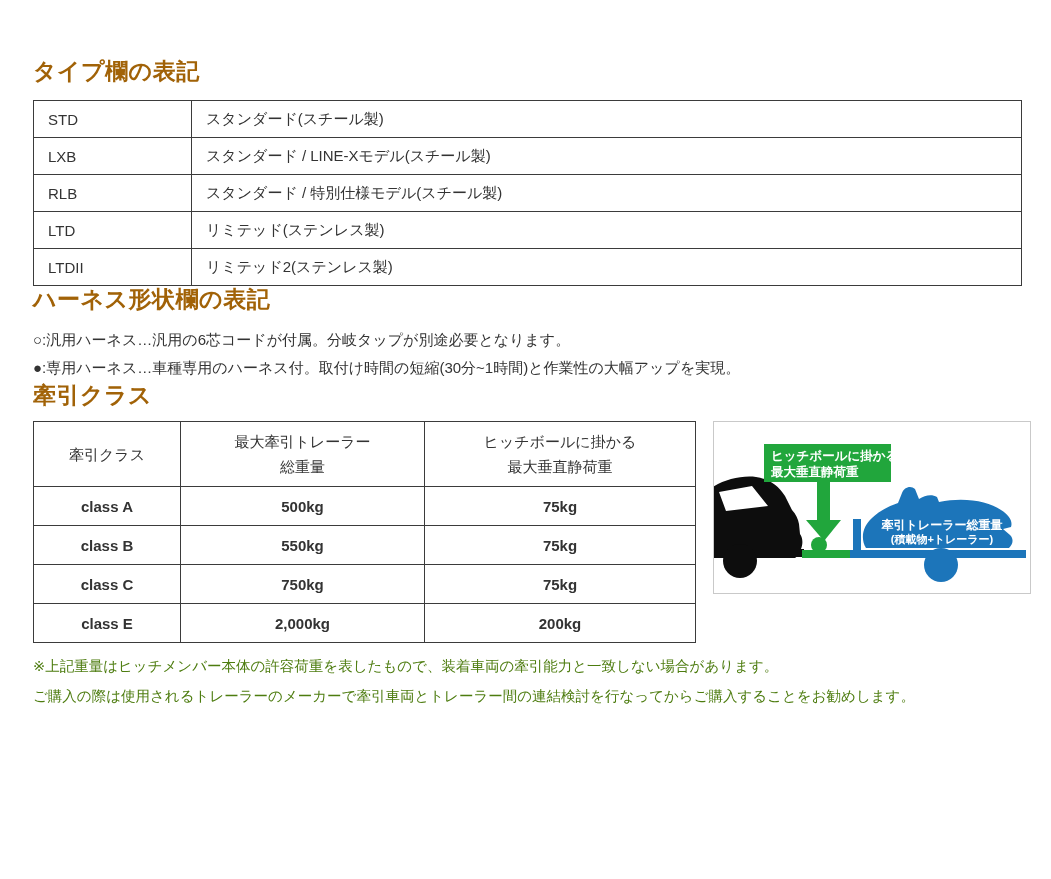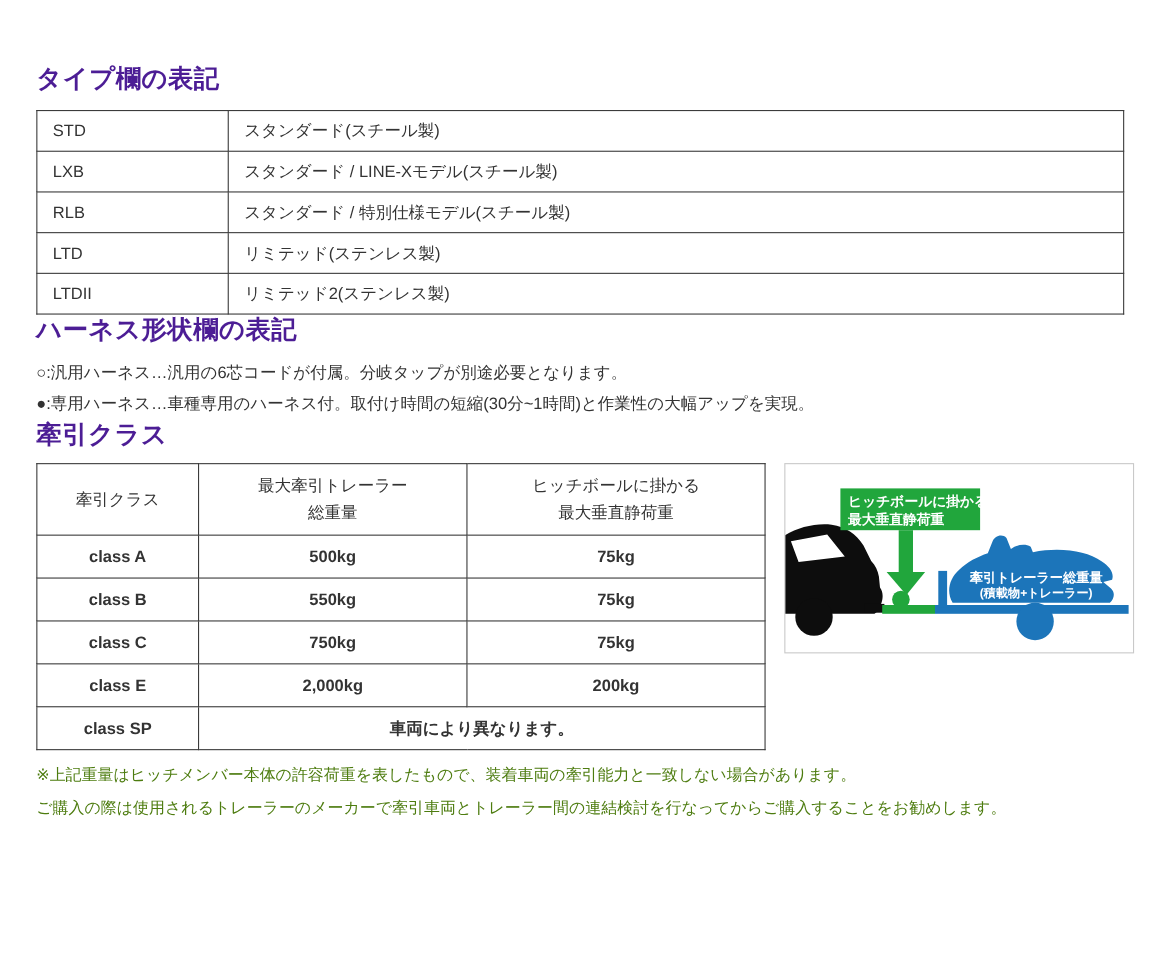--- a/index.html
+++ b/index.html
@@ -4,32 +4,32 @@
 <style>
   html,body { margin:0; padding:0; background:#fff; }
   body {
     width:1051px; height:879px; overflow:hidden;
     font-family:"Liberation Sans","DejaVu Sans",sans-serif;
     color:#333;
   }
   .page { box-sizing:border-box; padding:58px 28px 0 33px; }
 
   h2.sec-heading {
-    font-size:23px; font-weight:bold; color:#4c1d95;
+    font-size:23px; font-weight:bold; color:#a16207;
     margin:0; letter-spacing:0.5px; line-height:1.15;
   }
 
   
   table.type-table {
     border-collapse:collapse; table-layout:fixed;
     width:989px; margin-top:16px;
   }
   table.type-table td {
     border:1px solid #3b3b3b; height:36px;
-    font-size:15px; padding:0 22px 0 14px; color:#333;
+    font-size:15px; padding:0 6px 0 14px; color:#333;
     vertical-align:middle; background:#fff;
   }
   table.type-table td.code-cell { width:137px; }
 
   
   .harness-heading { margin-top:33px; }
   .harness-lines { margin-top:13px; font-size:15px; line-height:28px; color:#333; }
   .harness-link { font-size:15px; line-height:28px; color:#333; cursor:pointer; }
 
   
@@ -129,24 +129,20 @@
         <tr>
           <td>class C</td>
           <td>750kg</td>
           <td>75kg</td>
         </tr>
         <tr>
           <td>class E</td>
           <td>2,000kg</td>
           <td>200kg</td>
         </tr>
-        <tr>
-          <td>class SP</td>
-          <td colspan="2">車両により異なります。</td>
-        </tr>
       </tbody>
     </table>
 
     <div class="illus-box">
       <svg viewBox="0 0 316 171" width="316" height="171" xmlns="http://www.w3.org/2000/svg">
 
         <g>
           <path fill="#0d0d0d" fill-rule="evenodd" d="M -8,70 C 5,59 25,53 42,55 C 55,57 64,63 71,74 L 78,88 C 82,92 84,97 85,102 L 86,112 C 89,116 89,122 87,127 L 85,133 L 81,136 L -8,136 Z
                M 5,70 L 38,64 L 54,84 L 12,89 Z"></path>
           <circle fill="#0d0d0d" cx="26" cy="139" r="17"></circle>

